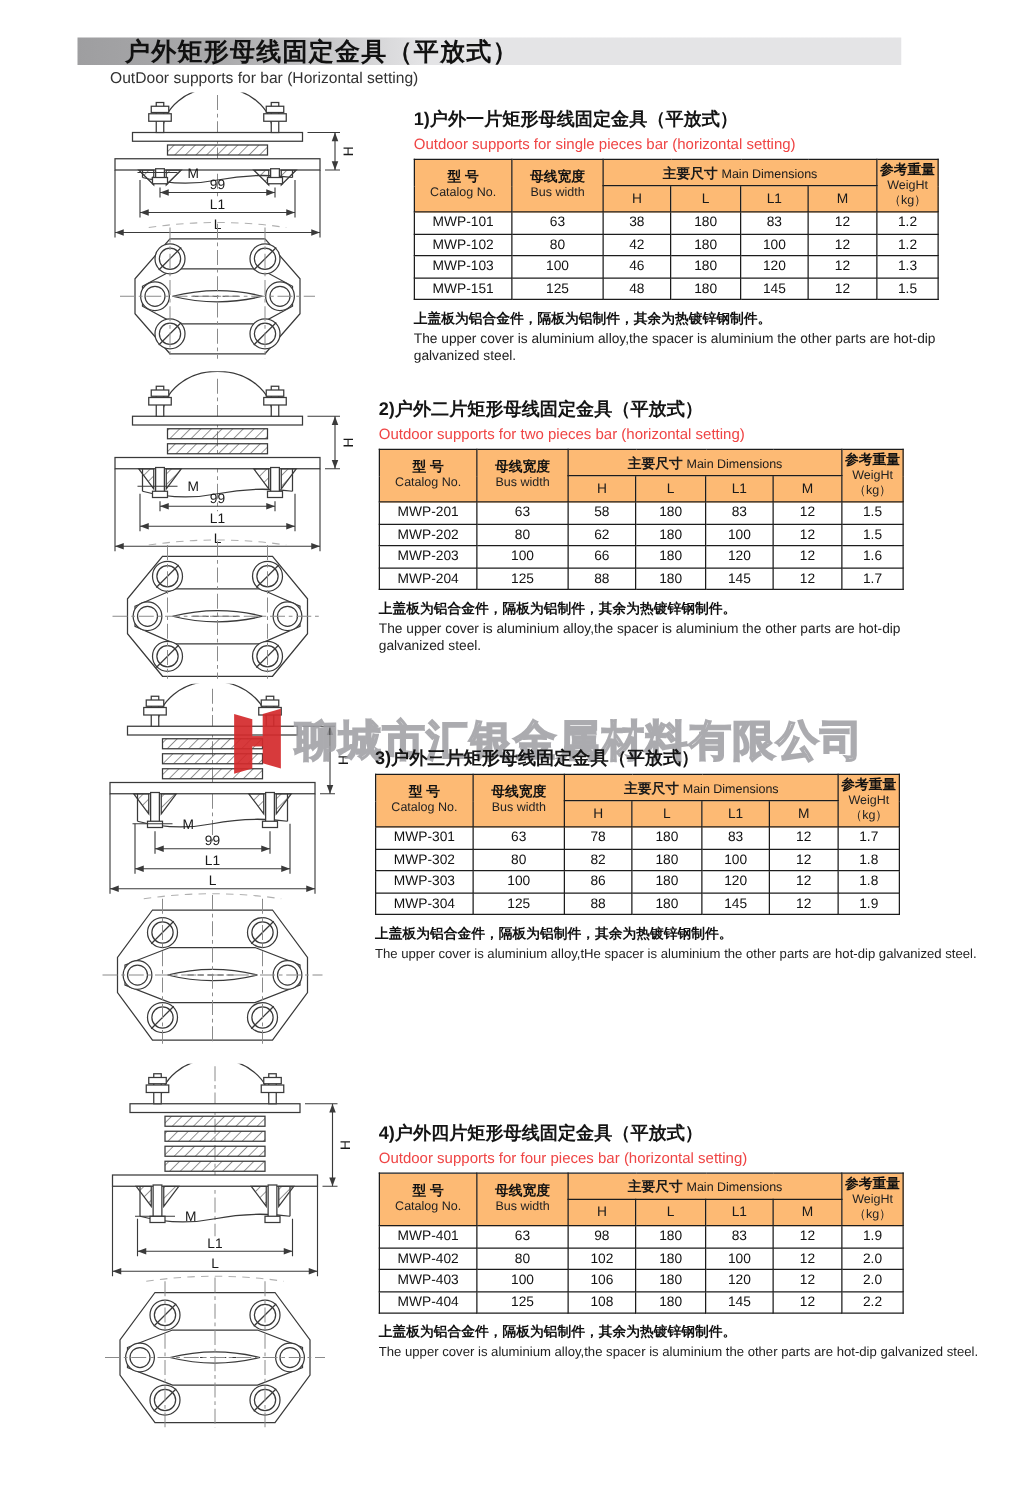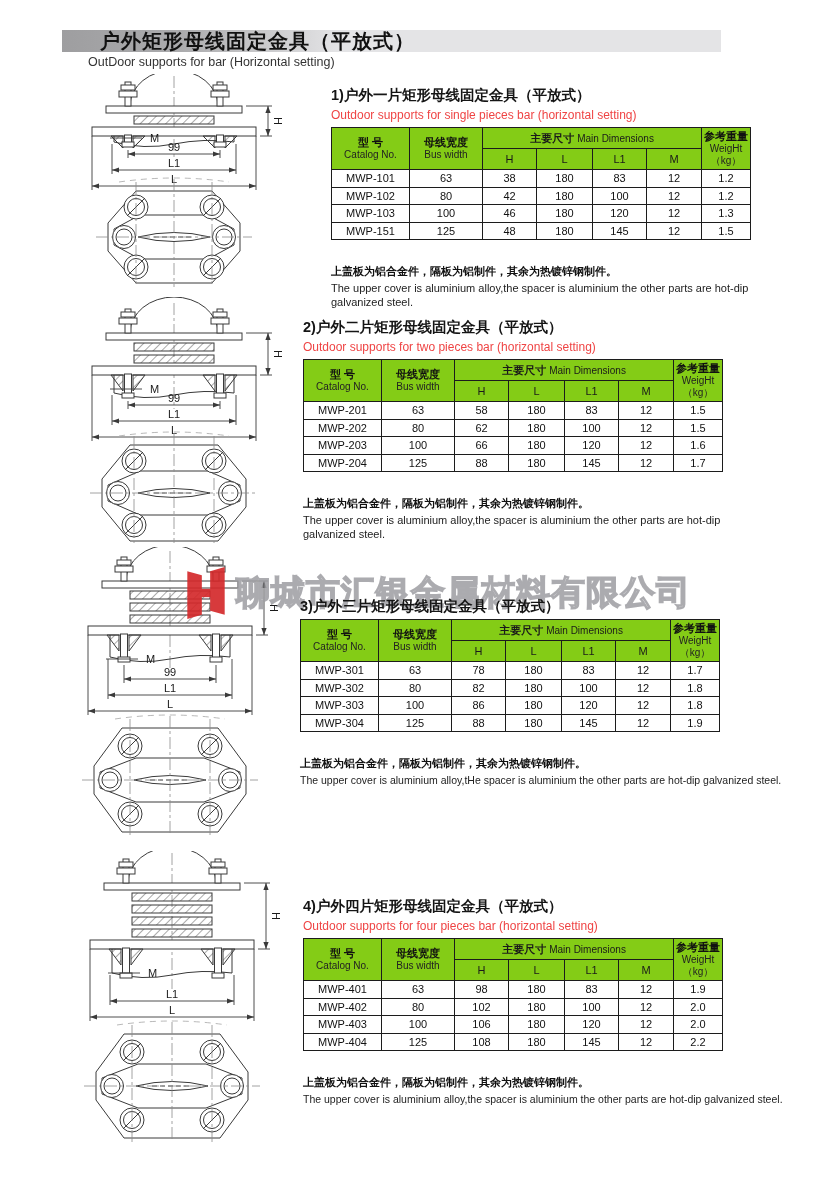--- a/index.html
+++ b/index.html
@@ -19,31 +19,31 @@
   .sec-1 .content{left:303px;top:318px;width:425px;}
   .sec-2 .drawing{left:58px;top:547px;width:236px;height:288px;}
   .sec-2 .content{left:300px;top:597px;width:428px;}
   .sec-3 .drawing{left:60px;top:851px;width:234px;height:291px;}
   .sec-3 .content{left:303px;top:897px;width:425px;}
   .sec-title{margin:0 0 3px 0;font-size:14.5px;font-weight:600;color:#151515;}
   .sec-subtitle{font-size:12px;color:#ef4444;margin-bottom:5px;}
   
   table.spec-table{border-collapse:collapse;table-layout:fixed;width:419px;border:1.5px solid #1c1c1c;}
   .spec-table th,.spec-table td{border:1px solid #1c1c1c;text-align:center;vertical-align:middle;padding:0;}
-  .spec-table thead th{background:#84cc16;font-weight:normal;}
+  .spec-table thead th{background:#fdba74;font-weight:normal;}
   .c0{width:78px}.c1{width:73px}.c2{width:54px}.c3{width:56px}.c4{width:54px}.c5{width:55px}.c6{width:49px}
   .th-cn-line{font-size:11px;font-weight:600;color:#111;line-height:1.25;}
   .th-en{font-size:10px;color:#222;line-height:1.2;}
   .th-dims{height:20px;font-size:11px;}
   .th-dims .cn{font-weight:600;}
   .th-dims .en{font-size:10px;}
   .th-dim{height:20px;font-size:11px;font-weight:600;}
   .spec-table tbody td{height:16.5px;font-size:11px;color:#111;}
   
-  .note-cn{margin-top:24px;font-size:11px;font-weight:600;color:#111;}
+  .note-cn{margin-top:7px;font-size:11px;font-weight:600;color:#111;}
   .note-en{margin-top:3px;font-size:11px;color:#222;line-height:1.25;}
   .sec-2 .note-en,.sec-3 .note-en{white-space:nowrap;font-size:10.5px;}
   
   .watermark{position:absolute;left:180px;top:566px;z-index:40;pointer-events:none;display:flex;align-items:center;}
   .wm-logo{width:52px;height:54px;margin-right:4px;opacity:.92;}
   .wm-text{font-size:34px;font-weight:bold;letter-spacing:1px;color:rgba(200,200,203,0.18);
            -webkit-text-stroke:1.4px rgba(158,158,162,0.85);}
   
   .drawing svg .ln{stroke:#3a3a3a;fill:none;stroke-width:1;}
   .drawing svg .fw{fill:#fff;stroke:#3a3a3a;stroke-width:1;}

